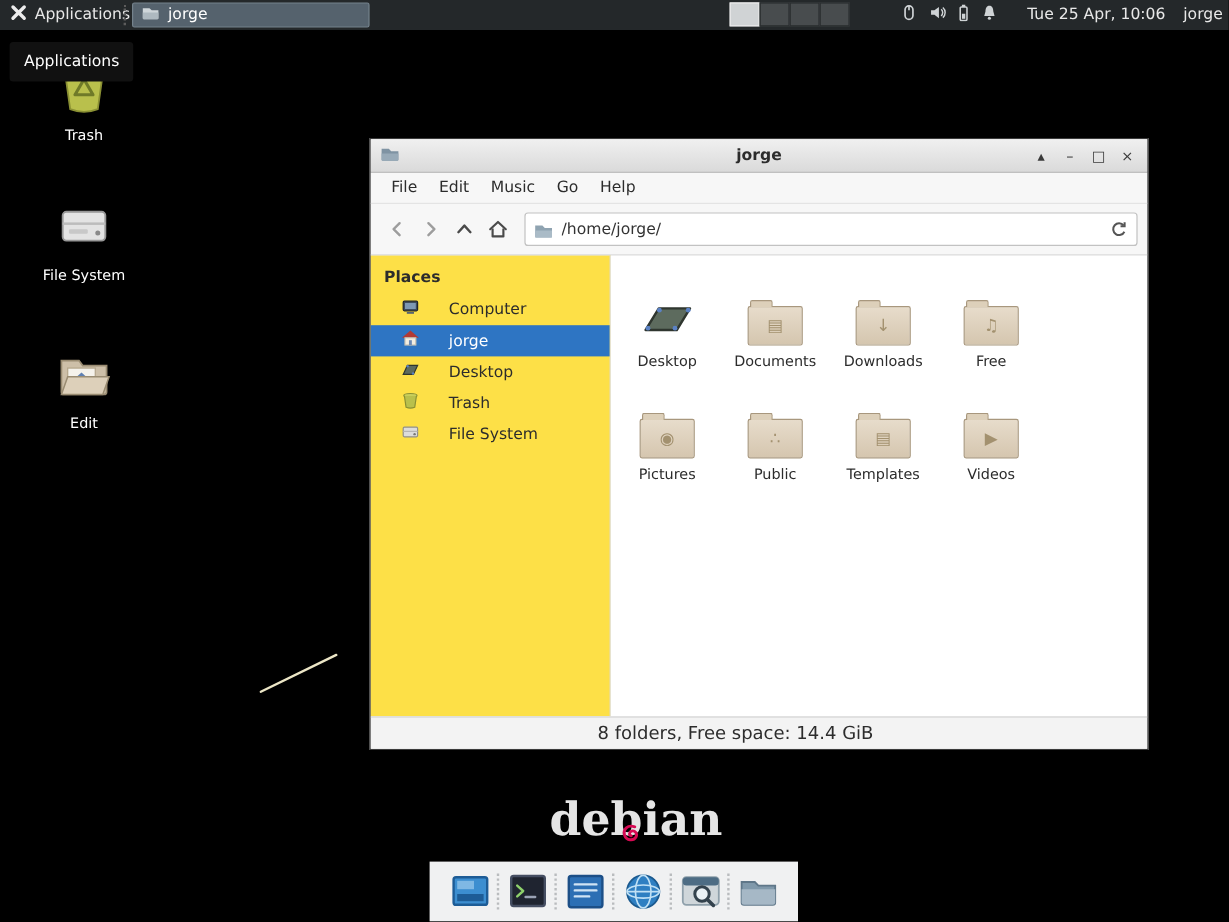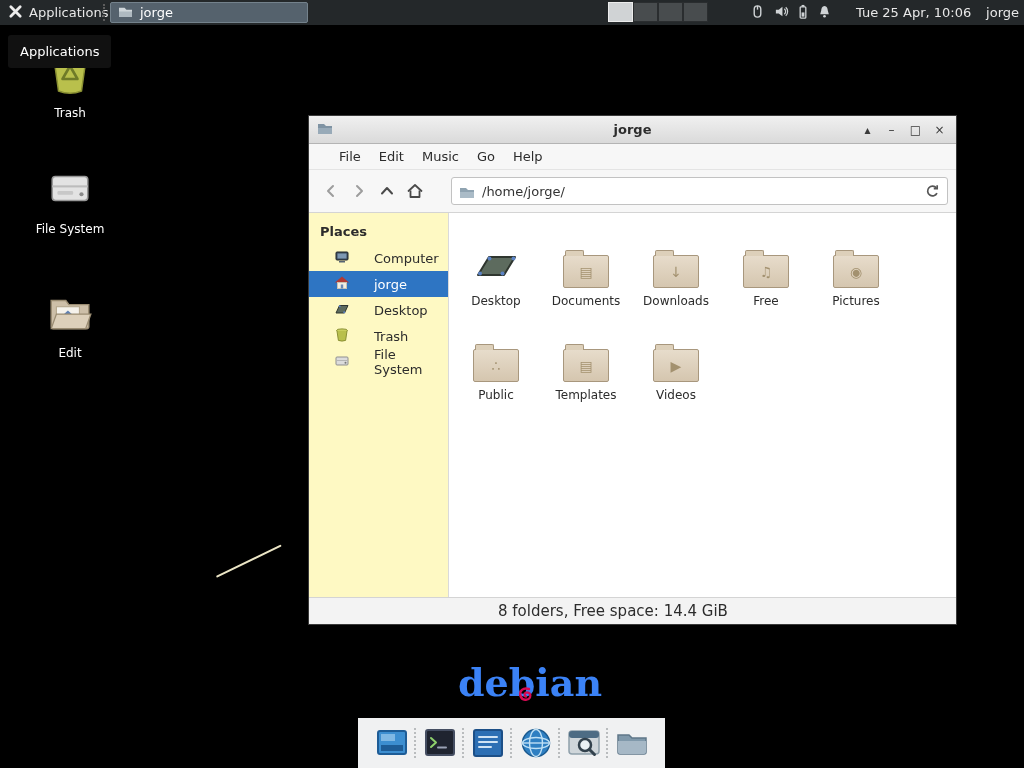--- a/index.html
+++ b/index.html
@@ -36,53 +36,53 @@
          transform:rotate(-26deg);transform-origin:0 0;border-radius:1px}
 
   
   .win{position:absolute;left:308px;top:115px;width:647px;height:508px;background:#f3f3f3;
        border:1px solid #3a3a3a;box-shadow:0 3px 10px rgba(0,0,0,.55);display:flex;flex-direction:column;z-index:5}
   .titlebar{height:27px;background:linear-gradient(#f0f0f0,#dadada);border-bottom:1px solid #b4b4b4;
             display:flex;align-items:center;padding:0 8px;position:relative;flex:none}
   .title{position:absolute;left:0;right:0;text-align:center;font-weight:bold;font-size:13px;color:#2c2c2c}
   .controls{margin-left:auto;display:flex;gap:7px;z-index:1}
   .ctrl{width:17px;height:17px;display:flex;align-items:center;justify-content:center;color:#3a3a3a;font-size:12px}
-  .menubar{height:25px;background:#f7f7f7;display:flex;align-items:center;padding:0 21px;
+  .menubar{height:25px;background:#f7f7f7;display:flex;align-items:center;padding:0 8px;
            font-size:13px;color:#2c2c2c;border-bottom:1px solid #e4e4e4;flex:none}
   .menu{padding:3px 9px}
   .toolbar{height:42px;background:#f7f7f7;display:flex;align-items:center;padding:0 8px;
            border-bottom:1px solid #d4d4d4;flex:none}
   .tbtn{width:28px;height:28px;display:flex;align-items:center;justify-content:center;border-radius:3px;flex:none}
-  .pathwrap{flex:1;height:28px;margin-left:22px;position:relative;display:flex;align-items:center;
+  .pathwrap{flex:1;height:28px;margin-left:8px;position:relative;display:flex;align-items:center;
             background:#fff;border:1px solid #c2c2c2;border-radius:3px;box-sizing:border-box;padding:0 30px}
   .path-folder{position:absolute;left:7px;top:6px}
   .path-input{border:none;outline:none;background:transparent;flex:1;font-size:13px;color:#333;
               font-family:"DejaVu Sans",sans-serif;padding:0}
   .reload{position:absolute;right:6px;top:5px}
 
   .content{flex:1;display:flex;min-height:0}
-  .sidebar{width:140px;background:#fef9c3;border-right:1px solid #dadada;padding-top:5px;
+  .sidebar{width:200px;background:#fde047;border-right:1px solid #dadada;padding-top:5px;
            font-size:13px;color:#2c2c2c;box-sizing:border-box;flex:none}
   .shead{font-weight:bold;padding:6px 11px}
   .srow{display:flex;align-items:center;gap:24px;height:26px;padding-left:25px}
   .srow.selected{background:#2e75c3;color:#fff}
   .main{flex:1;background:#fff;padding:13px 0 0 2px;display:flex;flex-wrap:wrap;align-content:flex-start;overflow:hidden}
   .cell{width:90px;height:82px;display:flex;flex-direction:column;align-items:center;justify-content:flex-end;margin-bottom:12px}
   .cell-label{font-size:12px;color:#2c2c2c;margin-top:6px;white-space:nowrap}
   .folder{position:relative;width:46px;height:33px;background:linear-gradient(#e7dccb,#d5c6af);
           border:1px solid #a8977d;border-radius:2px;box-sizing:border-box}
   .folder::before{content:"";position:absolute;top:-6px;left:1px;width:17px;height:5px;
           background:#ddd0ba;border:1px solid #a8977d;border-bottom:none;border-radius:2px 2px 0 0}
   .emblem{position:absolute;inset:0;display:flex;align-items:center;justify-content:center;
           color:#a3916f;font-size:14px;line-height:1}
   .statusbar{height:26px;background:#f3f3f3;border-top:1px solid #d4d4d4;display:flex;align-items:center;
              padding-left:189px;font-size:15px;color:#2c2c2c;flex:none}
 
   
-  .debian{position:absolute;left:458px;top:660px;color:#3b82f6;font-size:38px;font-weight:bold;
+  .debian{position:absolute;left:458px;top:660px;color:#e5e5e5;font-size:38px;font-weight:bold;
           font-family:"DejaVu Serif",serif;letter-spacing:0;z-index:1}
   .swirl{position:absolute;left:58px;top:9px}
 
   
   .dock{position:absolute;left:358px;top:718px;width:307px;height:50px;background:#f0f1f2;
         display:flex;align-items:center;justify-content:center;gap:5px;z-index:6}
   .di{width:34px;height:34px;display:flex;align-items:center;justify-content:center;flex:none}
   .dsep{width:2px;height:30px;border-left:2px dotted #b9bcbe;flex:none}
 </style>
 </head>

